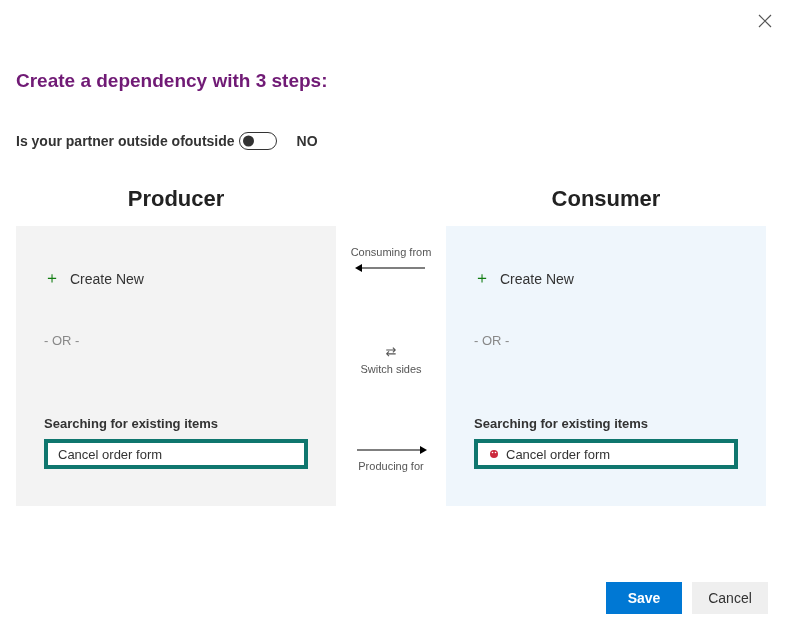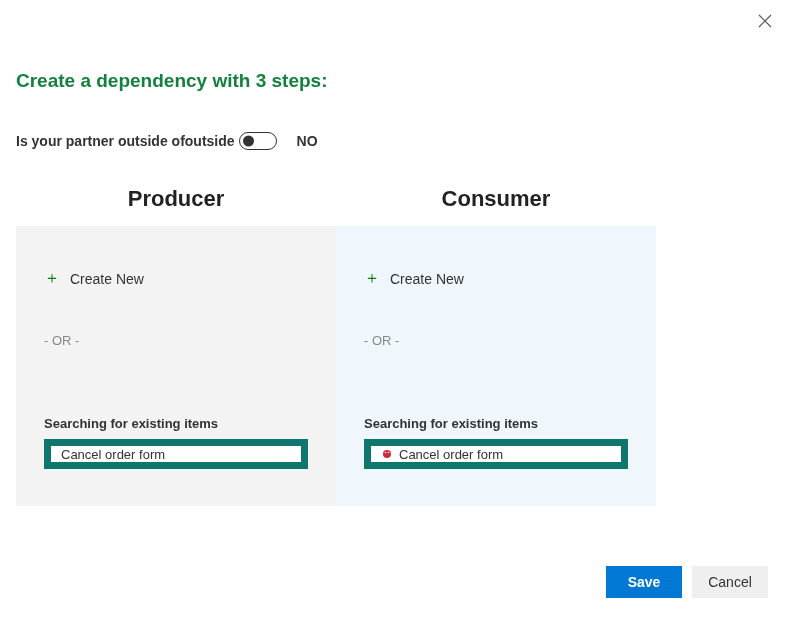--- a/index.html
+++ b/index.html
@@ -15,21 +15,21 @@
     .close-btn {
       position: absolute;
       top: 14px;
       right: 18px;
       cursor: pointer;
       font-size: 16px;
       color: #555;
       line-height: 1;
     }
     .title {
-      color: #15803d;
+      color: #701a75;
       font-weight: 700;
       font-size: 19px;
       margin-top: 54px;
       margin-bottom: 40px;
     }
     .toggle-row {
       display: flex;
       align-items: center;
       gap: 0;
       font-size: 14px;
@@ -96,21 +96,21 @@
       font-size: 13px;
       margin-top: 44px;
       margin-bottom: 68px;
     }
     .search-label {
       font-weight: 700;
       font-size: 13px;
       margin-bottom: 8px;
     }
     .search-box {
-      border: 7px solid #0f766e;
+      border: 4px solid #0f766e;
       background: #fff;
       height: 30px;
       display: flex;
       align-items: center;
       padding: 0 10px;
       font-size: 13px;
       gap: 6px;
     }
     .search-box .input-text { color: #333; }
     .bug-icon {
@@ -131,21 +131,21 @@
     }
     .arrow-block { display: flex; flex-direction: column; align-items: center; gap: 4px; }
     .arrow-line {
       width: 76px;
       height: 12px;
     }
     .switch-block { display: flex; flex-direction: column; align-items: center; gap: 4px; cursor: pointer; font-size: 11px;}
     .switch-icon { font-size: 13px; color: #555; }
     .footer {
       position: absolute;
-      bottom: 40px;
+      bottom: 24px;
       right: 22px;
       display: flex;
       gap: 10px;
     }
     .btn {
       min-width: 76px;
       height: 32px;
       border: none;
       font-size: 14px;
       cursor: pointer;
@@ -183,20 +183,42 @@
         <span>Create New</span>
       </div>
       <div class="or">- OR -</div>
       <div class="search-label">Searching for existing items</div>
       <div class="search-box">
         <span class="input-text">Cancel order form</span>
       </div>
     </div>
   </div>
 
+  <div class="middle">
+    <div class="arrow-block">
+      <span>Consuming from</span>
+      <svg class="arrow-line" viewBox="0 0 76 12">
+        <line x1="6" y1="6" x2="72" y2="6" stroke="#000" stroke-width="1.2"></line>
+        <polygon points="2,6 9,2 9,10" fill="#000"></polygon>
+      </svg>
+    </div>
+
+    <div class="switch-block">
+      <span class="switch-icon">⇄</span>
+      <span>Switch sides</span>
+    </div>
+
+    <div class="arrow-block">
+      <svg class="arrow-line" viewBox="0 0 76 12">
+        <line x1="4" y1="6" x2="70" y2="6" stroke="#000" stroke-width="1.2"></line>
+        <polygon points="74,6 67,2 67,10" fill="#000"></polygon>
+      </svg>
+      <span>Producing for</span>
+    </div>
+  </div>
 
   <div class="col-wrap">
     <div class="col-title">Consumer</div>
     <div class="panel consumer">
       <div class="create-row">
         <span class="plus">＋</span>
         <span>Create New</span>
       </div>
       <div class="or">- OR -</div>
       <div class="search-label">Searching for existing items</div>

